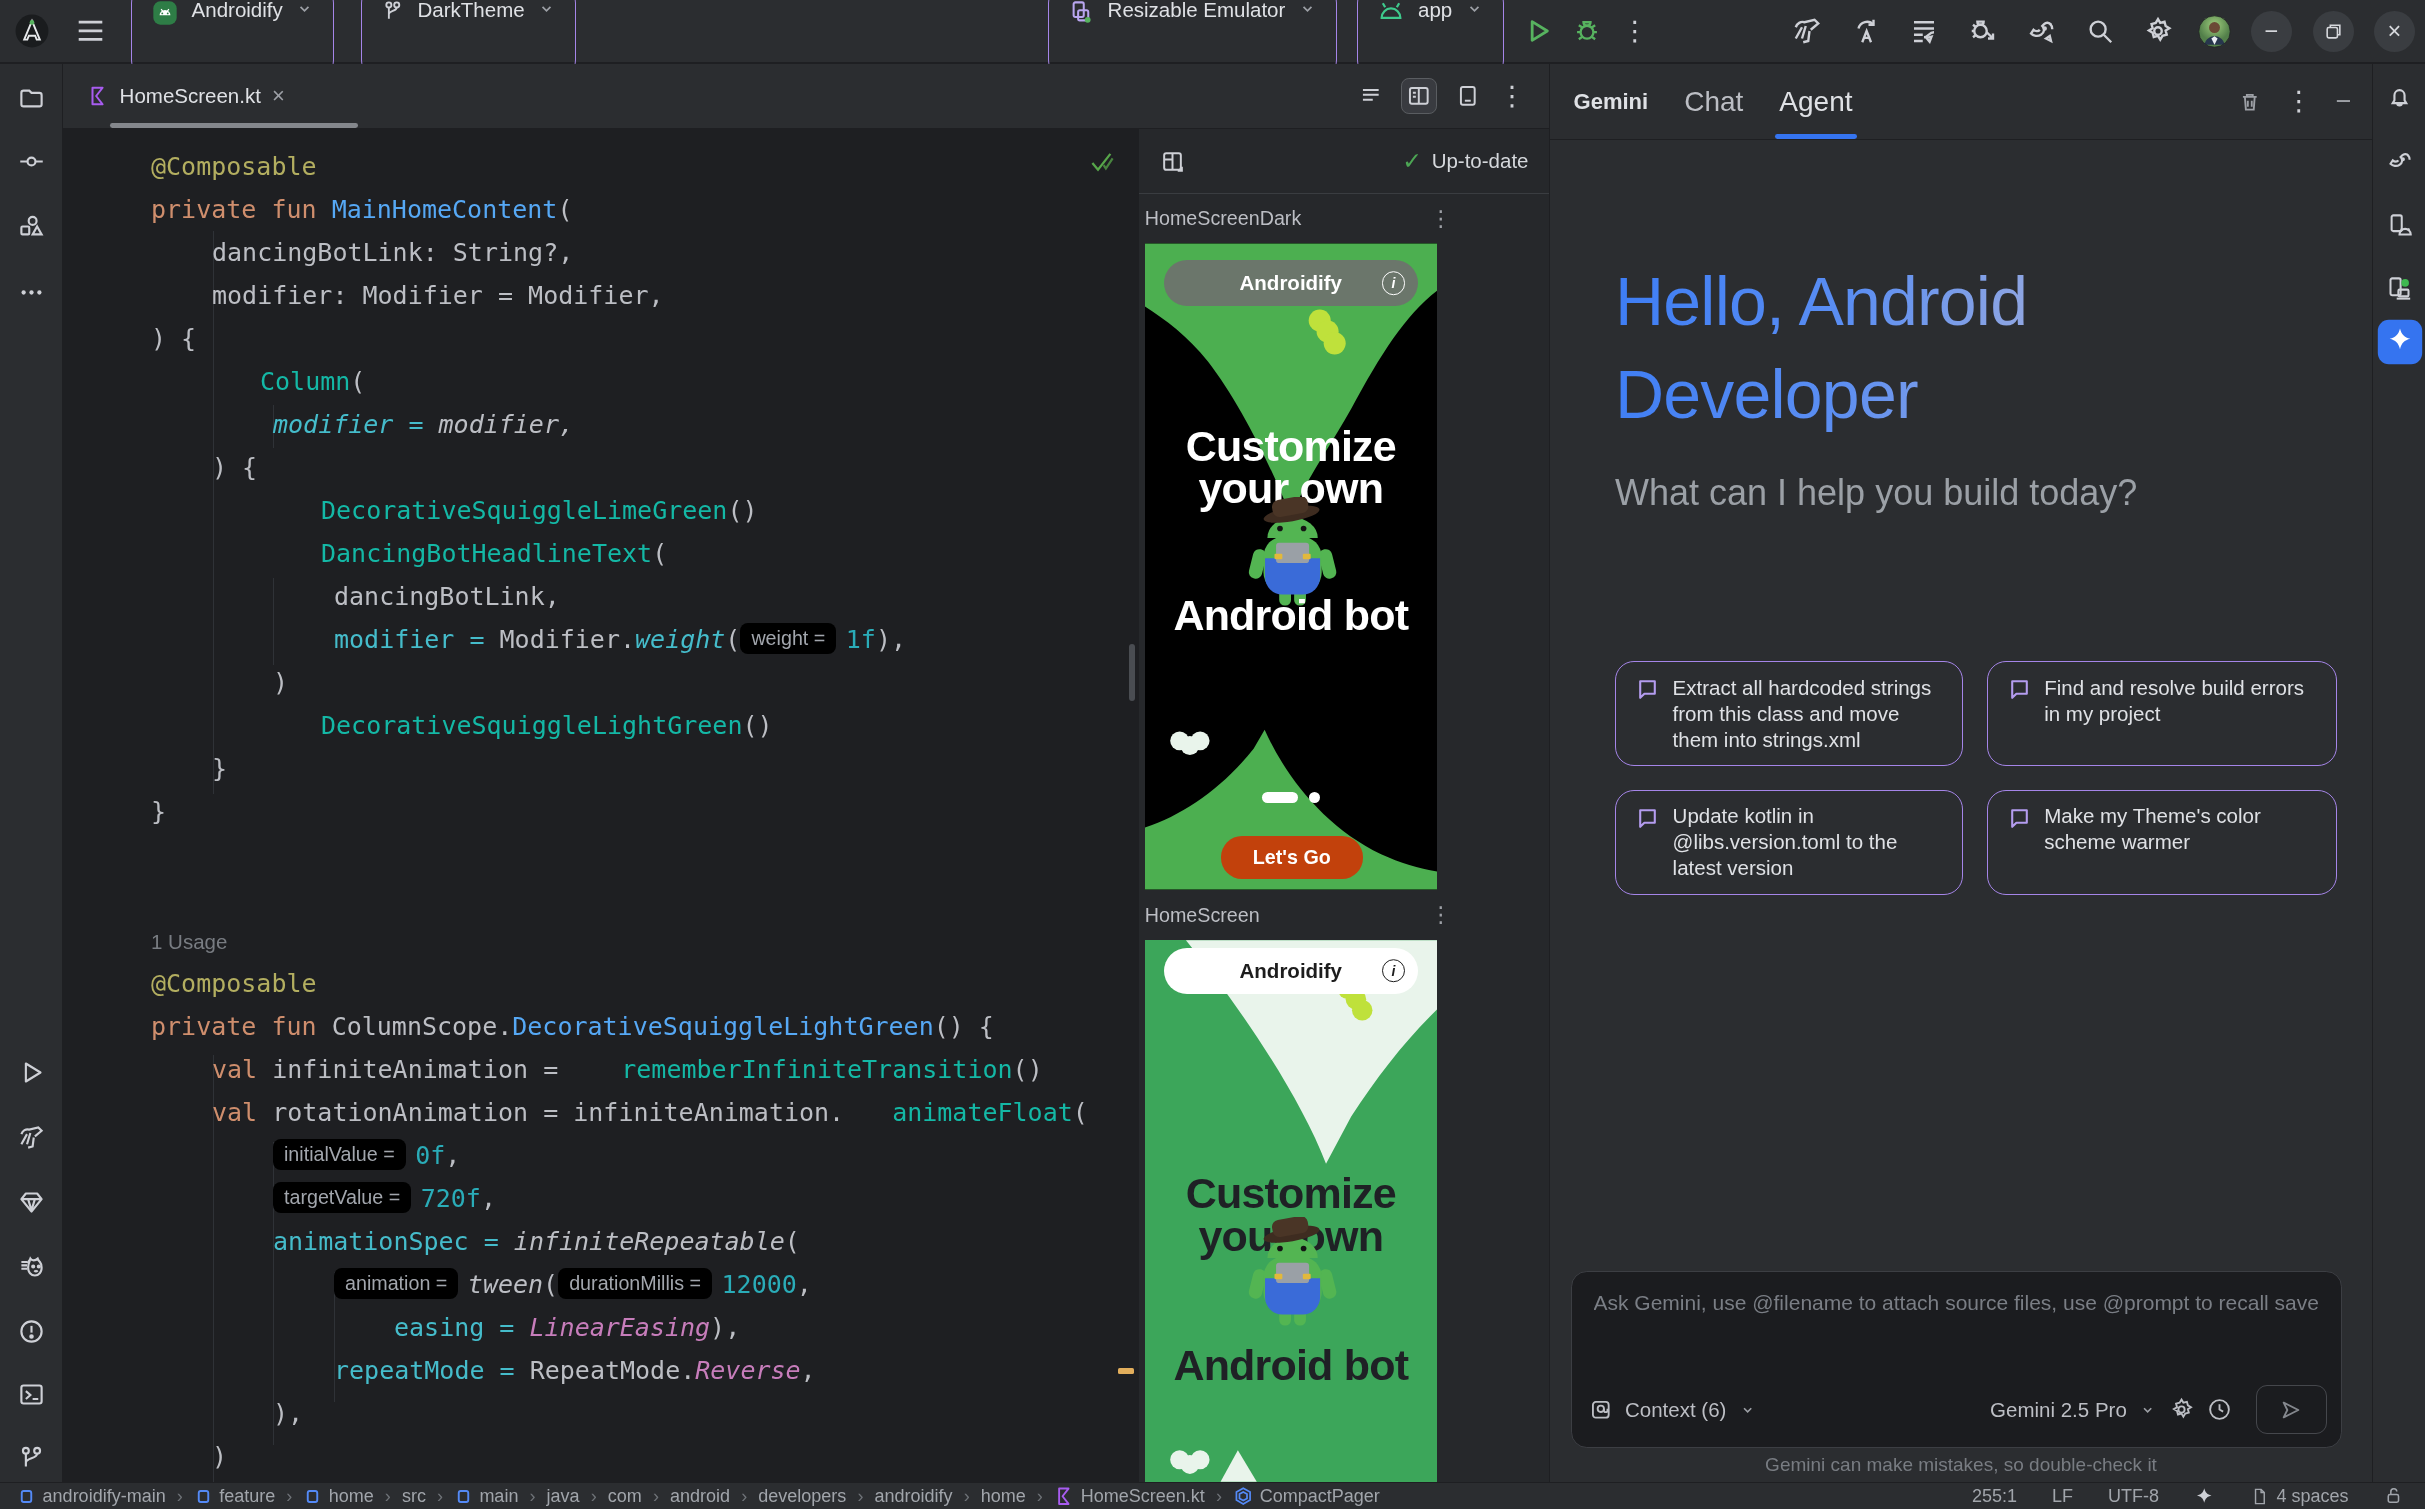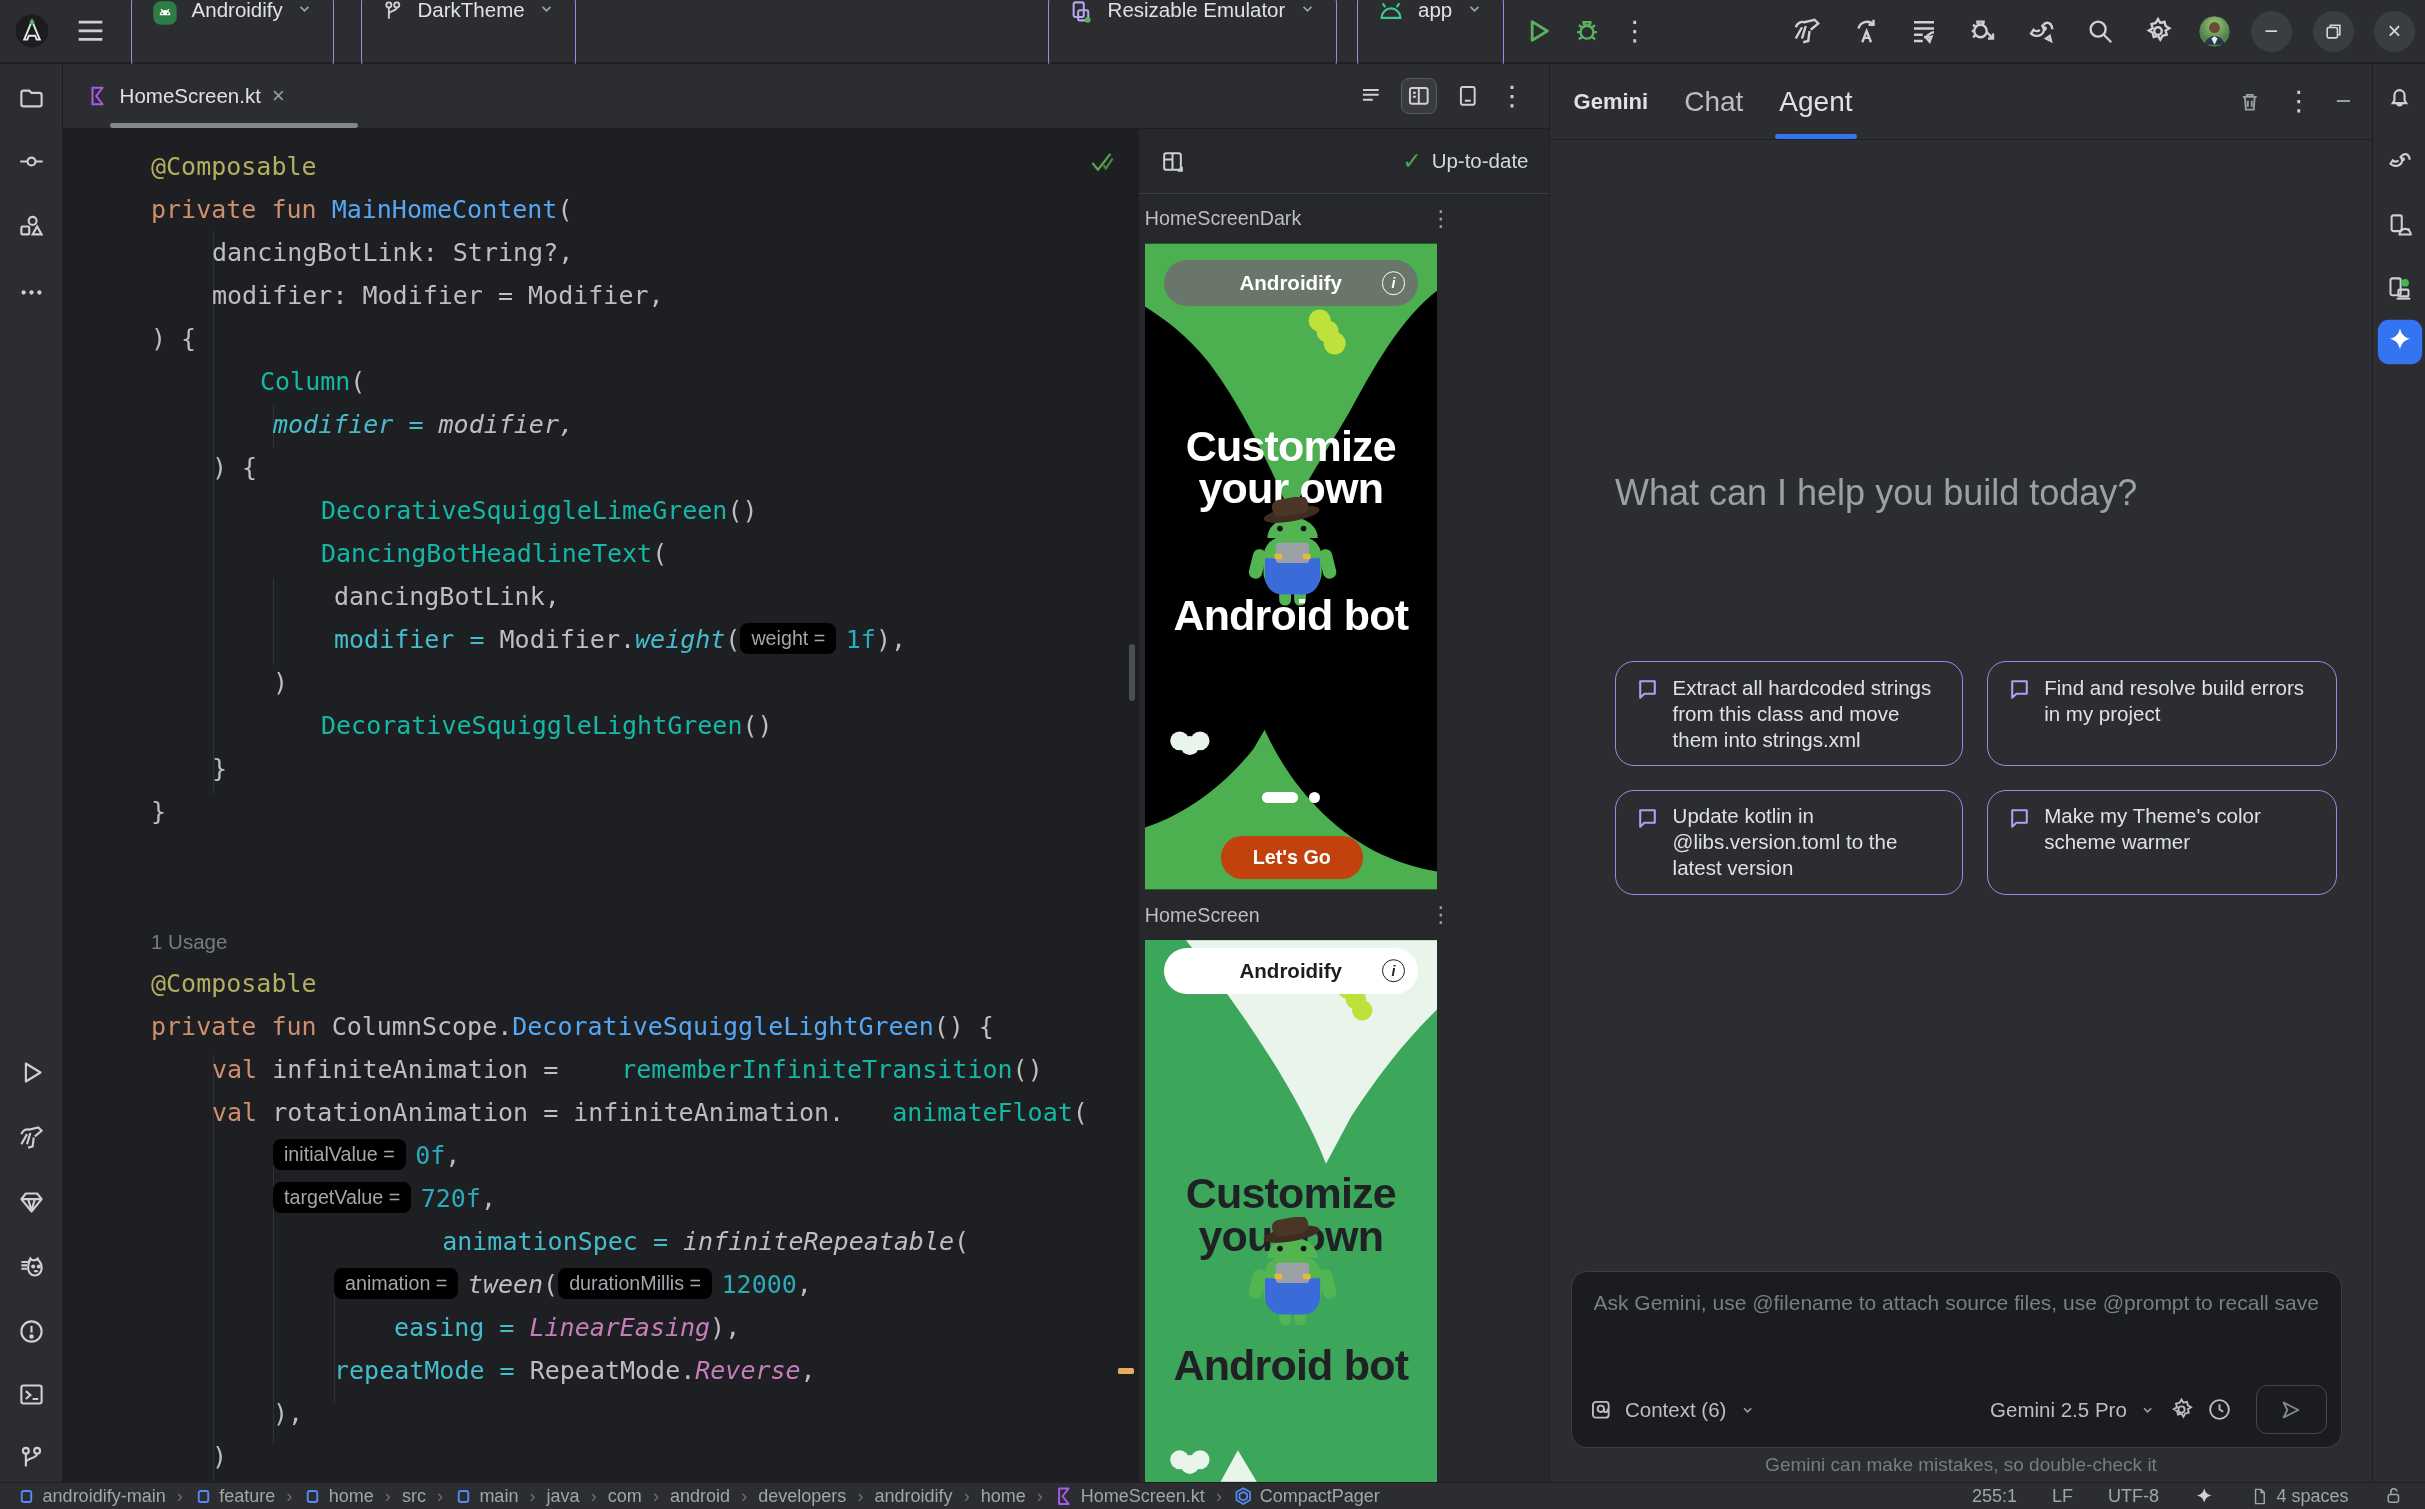--- a/index.html
+++ b/index.html
@@ -435,21 +435,21 @@
               <div class="code-line" style="padding-left: 0px;"><span class="tk-txt">}</span></div>
               <div class="code-line" style="padding-left: 0px;"></div>
               <div class="code-line" style="padding-left: 0px;"></div>
               <div class="code-line" style="padding-left: 0px;"><span class="tk-usage">1 Usage</span></div>
               <div class="code-line" style="padding-left: 0px;"><span class="tk-ann">@Composable</span></div>
               <div class="code-line" style="padding-left: 0px;"><span class="tk-kw">private</span><span class="tk-txt"> </span><span class="tk-kw">fun</span><span class="tk-txt"> </span><span class="tk-txt">ColumnScope.</span><span class="tk-fn">DecorativeSquiggleLightGreen</span><span class="tk-txt">() {</span></div>
               <div class="code-line" style="padding-left: 61px;"><span class="tk-kw">val</span><span class="tk-txt"> infiniteAnimation = </span><span class="tk-call">rememberInfiniteTransition</span><span class="tk-txt">()</span></div>
               <div class="code-line" style="padding-left: 61px;"><span class="tk-kw">val</span><span class="tk-txt"> rotationAnimation = infiniteAnimation.</span><span class="tk-call">animateFloat</span><span class="tk-txt">(</span></div>
               <div class="code-line" style="padding-left: 122px;"><span class="tk-hint">initialValue =</span><span class="tk-num">0f</span><span class="tk-txt">,</span></div>
               <div class="code-line" style="padding-left: 122px;"><span class="tk-hint">targetValue =</span><span class="tk-num">720f</span><span class="tk-txt">,</span></div>
-              <div class="code-line" style="padding-left: 122px; text-align: center;"><span class="tk-arg">animationSpec =</span><span class="tk-txt"> </span><span class="tk-ital">infiniteRepeatable</span><span class="tk-txt">(</span></div>
+              <div class="code-line" style="padding-left: 122px;"><span class="tk-arg">animationSpec =</span><span class="tk-txt"> </span><span class="tk-ital">infiniteRepeatable</span><span class="tk-txt">(</span></div>
               <div class="code-line" style="padding-left: 183px;"><span class="tk-hint">animation =</span><span class="tk-ital">tween</span><span class="tk-txt">(</span><span class="tk-hint">durationMillis =</span><span class="tk-num">12000</span><span class="tk-txt">,</span></div>
               <div class="code-line" style="padding-left: 243px;"><span class="tk-arg">easing =</span><span class="tk-txt"> </span><span class="tk-pink">LinearEasing</span><span class="tk-txt">),</span></div>
               <div class="code-line" style="padding-left: 183px;"><span class="tk-arg">repeatMode =</span><span class="tk-txt"> RepeatMode.</span><span class="tk-pink">Reverse</span><span class="tk-txt">,</span></div>
               <div class="code-line" style="padding-left: 122px;"><span class="tk-txt">),</span></div>
               <div class="code-line" style="padding-left: 61px;"><span class="tk-txt">)</span></div>
             </div>
           <span class="insp-check">
             <svg width="27" height="23.6" viewBox="0 0 24 20" fill="none" stroke="currentColor" stroke-width="2">
                 <path d="M3 11l5 6L19 3"></path>
                 <path d="M13 13l2 3 6-9" opacity="0.75"></path>
@@ -594,20 +594,24 @@
           <span class="ico">
             <svg width="23.6" height="23.6" viewBox="0 0 24 24" fill="none" stroke="currentColor" stroke-width="1.9">
                 <path d="M5 7h14M9 7V5h6v2M7 7l1 13h8l1-13M10 11v6M14 11v6"></path>
               </svg>
           </span>
           <span class="kebab">⋮</span>
           <span class="ico" style="font-size:27px">−</span>
         </span>
       </div>
 
+      <div class="g-hello">
+        <div>Hello, Android</div>
+        <div>Developer</div>
+      </div>
       <div class="g-sub">What can I help you build today?</div>
 
       <div class="chips">
           <div class="chip">
             <span class="ico">
   <svg width="25" height="25" viewBox="0 0 24 24" fill="none" stroke="currentColor" stroke-width="2" stroke-linejoin="round">
                 <path d="M5 4h14v12H9l-4 4z"></path>
               </svg>
 </span>
             <span>Extract all hardcoded strings from this class and move them into strings.xml</span>

